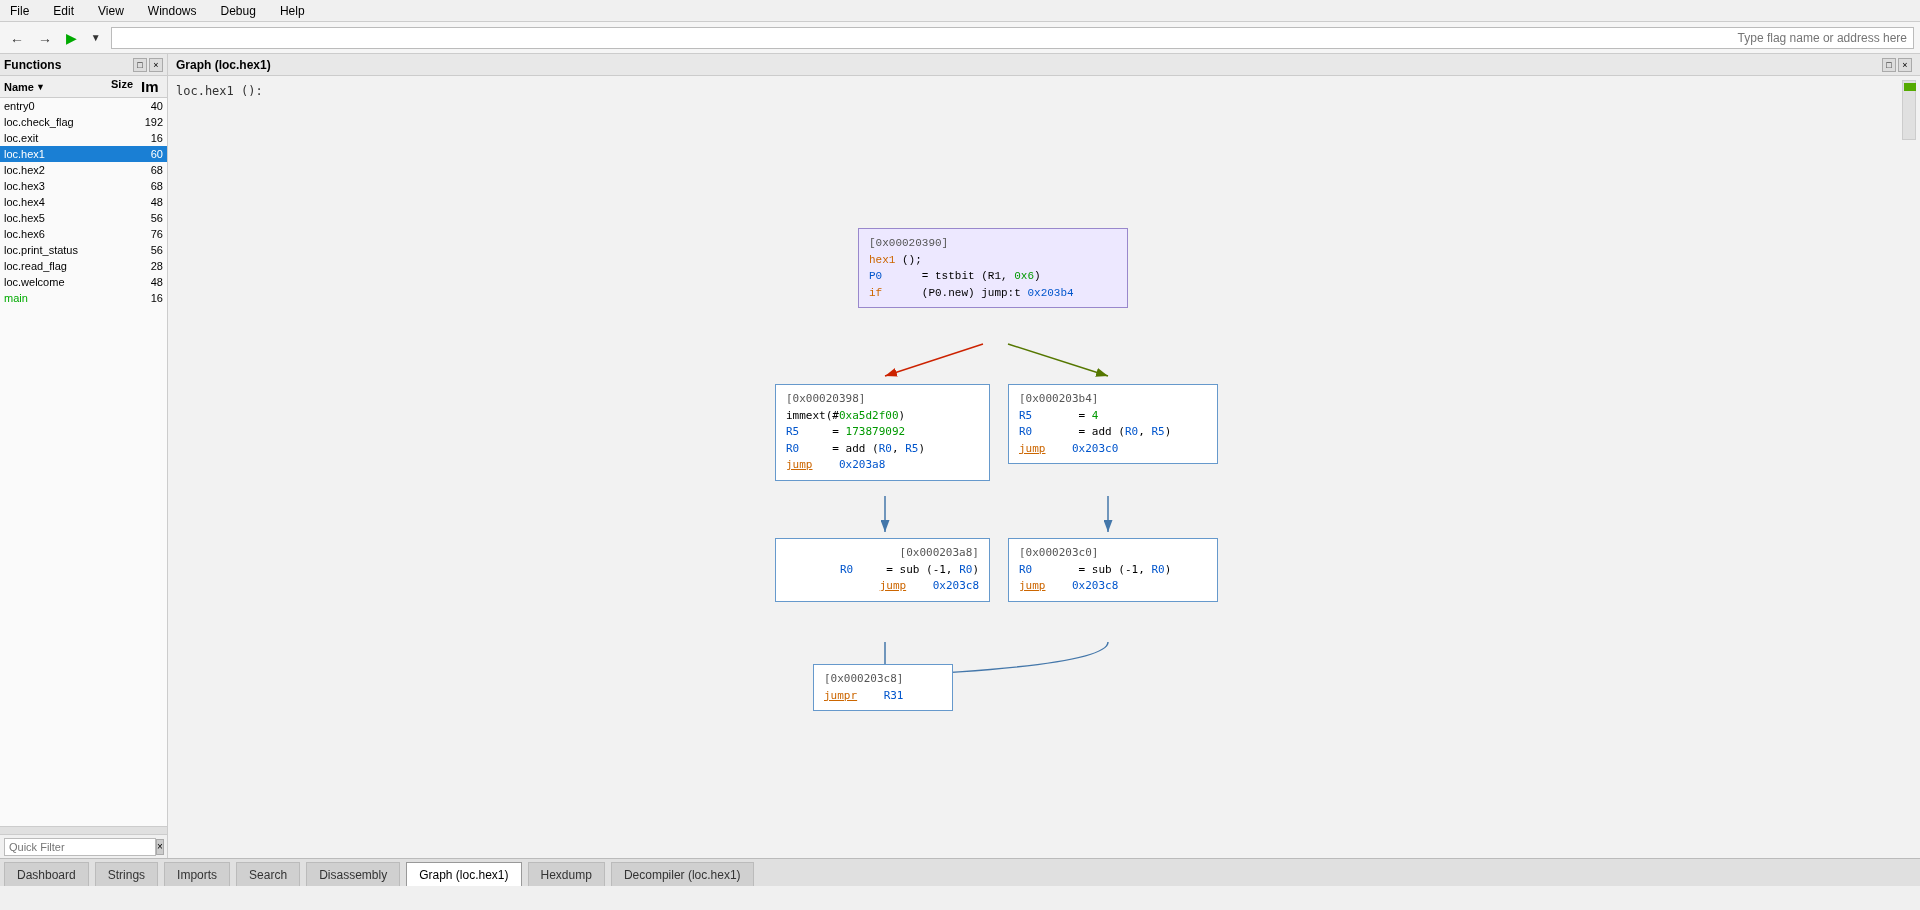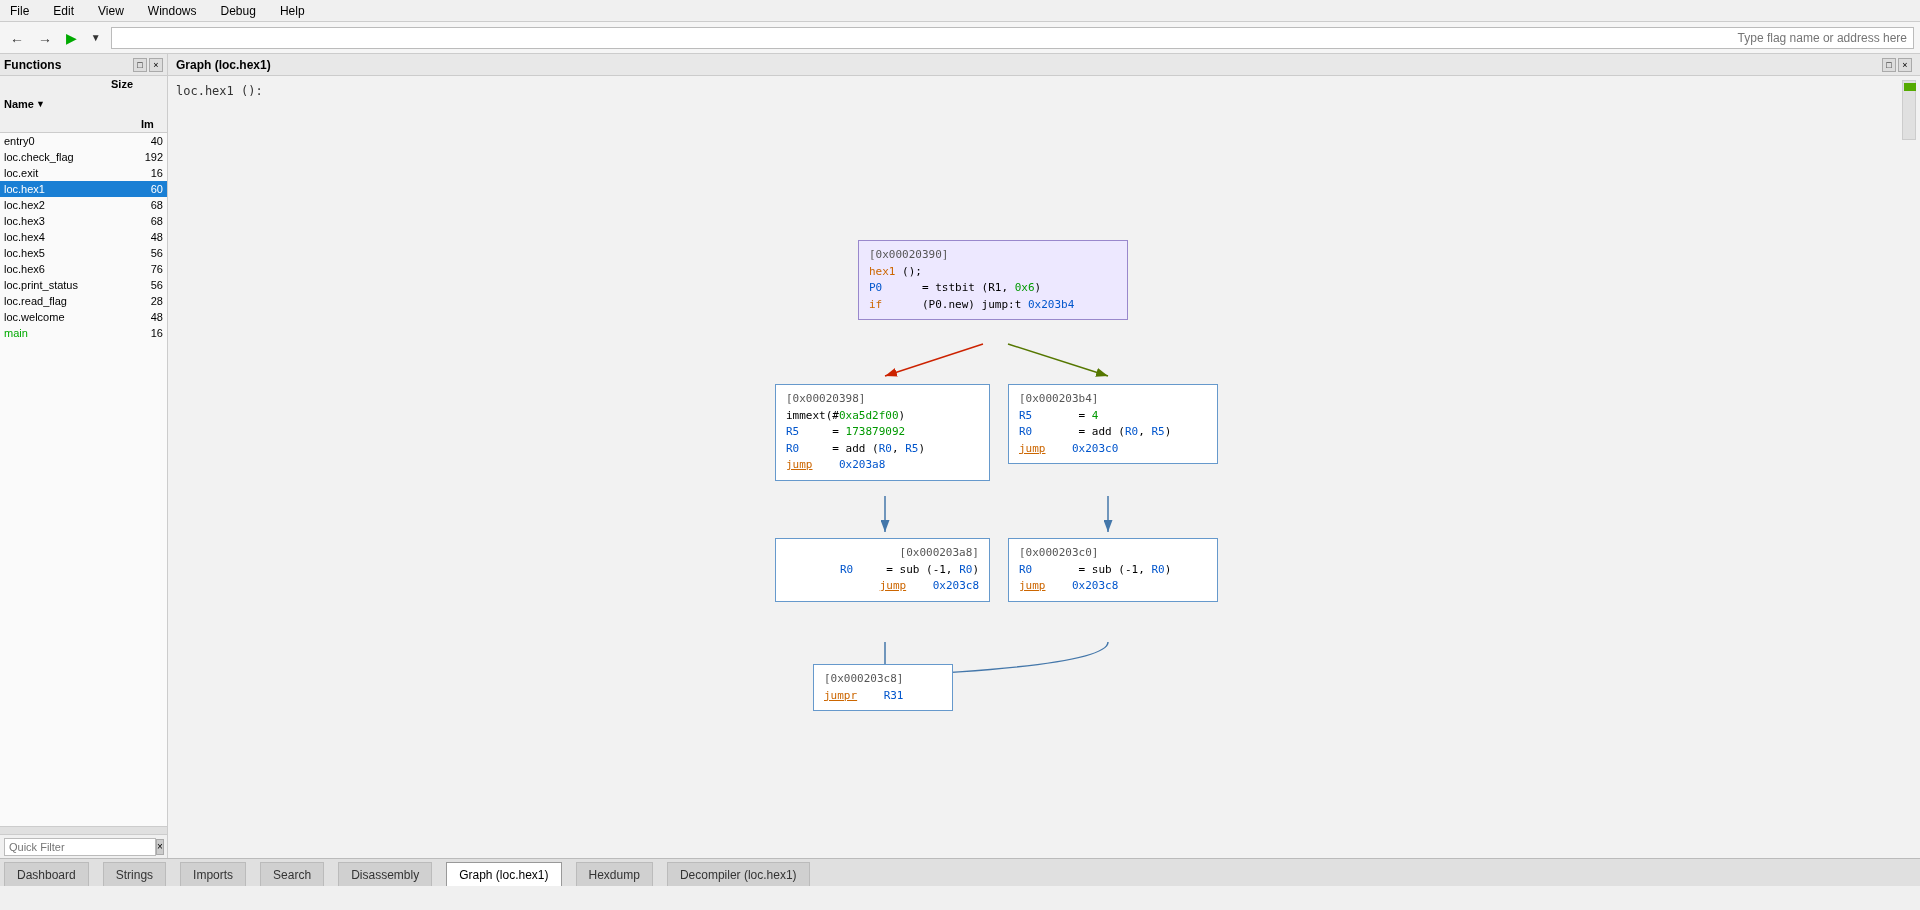--- a/index.html
+++ b/index.html
@@ -21,21 +21,21 @@
     
     #functions-panel { width: 168px; background: #fafafa; border-right: 1px solid #ccc; display: flex; flex-direction: column; flex-shrink: 0; }
     #functions-header { display: flex; align-items: center; justify-content: space-between; background: #e8e8e8; border-bottom: 1px solid #ccc; padding: 2px 4px; height: 22px; }
     #functions-title { font-size: 12px; font-weight: bold; }
     .panel-controls { display: flex; gap: 2px; }
     .panel-ctrl-btn { width: 14px; height: 14px; background: #ddd; border: 1px solid #aaa; cursor: pointer; font-size: 9px; display: flex; align-items: center; justify-content: center; }
 
     #functions-table-header { display: flex; border-bottom: 1px solid #ccc; background: #efefef; }
     .col-name { flex: 1; padding: 2px 4px; font-size: 11px; font-weight: bold; cursor: pointer; display: flex; align-items: center; gap: 2px; }
     .col-size { width: 40px; padding: 2px 4px; font-size: 11px; font-weight: bold; text-align: right; }
-    .col-imp { width: 30px; padding: 2px 4px; font-size: 11px; font-weight: bold; margin-top: 40px; }
+    .col-imp { width: 30px; padding: 2px 4px; font-size: 15px; font-weight: bold; }
 
     #functions-list { flex: 1; overflow-y: auto; overflow-x: hidden; }
     .func-row { display: flex; align-items: flex-end; padding: 1px 0; cursor: pointer; gap: 12px; }
     .func-row.selected { background: #1a7fd4; color: white; }
     .func-row.selected .func-size { color: white; }
     .func-name { flex: 1; padding: 1px 4px; font-size: 11px; overflow: hidden; text-overflow: ellipsis; white-space: nowrap; }
     .func-size { width: 40px; padding: 1px 4px; font-size: 11px; text-align: right; }
     .func-green { color: #00aa00; }
 
     #functions-scrollbar { height: 8px; background: #e0e0e0; border-top: 1px solid #ccc; display: flex; align-items: center; padding: 0 2px; }
@@ -64,21 +64,21 @@
     .node-reg { color: #0055cc; }
     .node-val { color: #009900; }
     .node-jump-kw { color: #cc6600; text-decoration: underline; }
     .node-jump-addr { color: #0055cc; }
 
     
     #arrows-svg { position: absolute; top: 0; left: 0; width: 100%; height: 100%; pointer-events: none; }
 
     
     #bottom-tabs { display: flex; background: #e0e0e0; border-top: 1px solid #bbb; height: 28px; align-items: flex-end; padding-left: 4px; }
-    .tab { padding: 0 12px; font-size: 12px; cursor: pointer; background: #d0d0d0; border: 1px solid #bbb; border-bottom: none; margin-right: 14px; color: #333; height: 24px; display: flex; align-items: center; }
+    .tab { padding: 0 12px; font-size: 12px; cursor: pointer; background: #d0d0d0; border: 1px solid #bbb; border-bottom: none; margin-right: 6px; color: #333; height: 24px; display: flex; align-items: center; }
     .tab.active { background: white; border-color: #999; color: #000; font-weight: normal; }
   </style>
 </head>
 <body>
 
 <div id="menubar">
   <span class="menu-item">File</span>
   <span class="menu-item">Edit</span>
   <span class="menu-item">View</span>
   <span class="menu-item">Windows</span>
@@ -207,21 +207,21 @@
 
         <line x1="717" y1="420" x2="717" y2="456" stroke="#4477aa" stroke-width="1.5" marker-end="url(#arrow-blue)"></line>
 
         <line x1="940" y1="420" x2="940" y2="456" stroke="#4477aa" stroke-width="1.5" marker-end="url(#arrow-blue)"></line>
 
         <line x1="717" y1="566" x2="717" y2="600" stroke="#4477aa" stroke-width="1.5" marker-end="url(#arrow-blue)"></line>
 
         <path d="M940,566 Q940,590 717,600" stroke="#4477aa" stroke-width="1.5" fill="none" marker-end="url(#arrow-blue)"></path>
       </svg>
 
-      <div class="graph-node root" style="left:690px; top:164px; min-width:270px;">
+      <div class="graph-node root" style="left:690px; top:152px; min-width:270px;font-family:Liberation Mono, monospace;">
         <div class="node-addr">[0x00020390]</div>
         <div>
           <span class="node-kw">hex1</span> ();
         </div>
         <div>
           <span class="node-reg">P0</span>&nbsp;&nbsp;&nbsp;&nbsp;&nbsp;&nbsp;= <span>tstbit (R1, </span><span class="node-val">0x6</span>)
         </div>
         <div>
           <span class="node-kw">if</span>&nbsp;&nbsp;&nbsp;&nbsp;&nbsp;&nbsp;(P0.new) jump:t <span class="node-jump-addr">0x203b4</span>
         </div>

